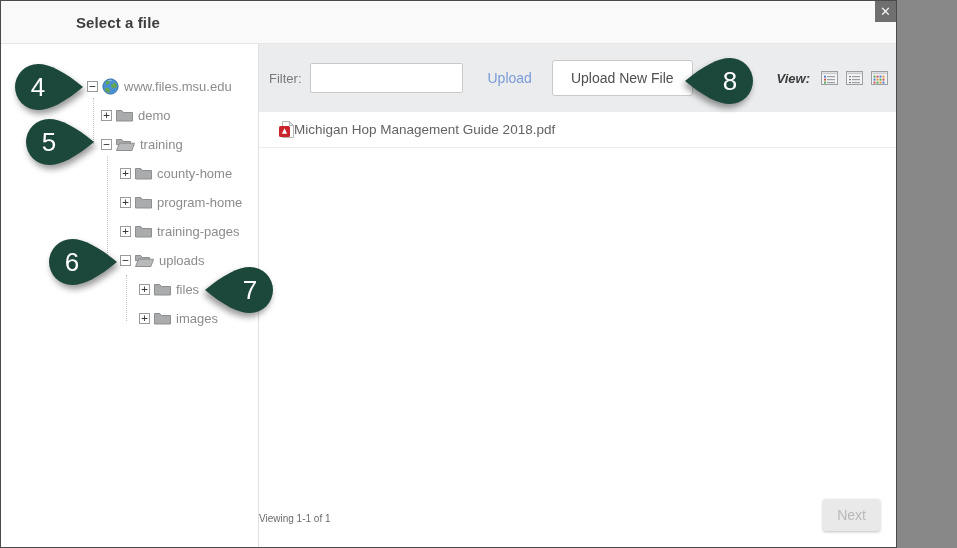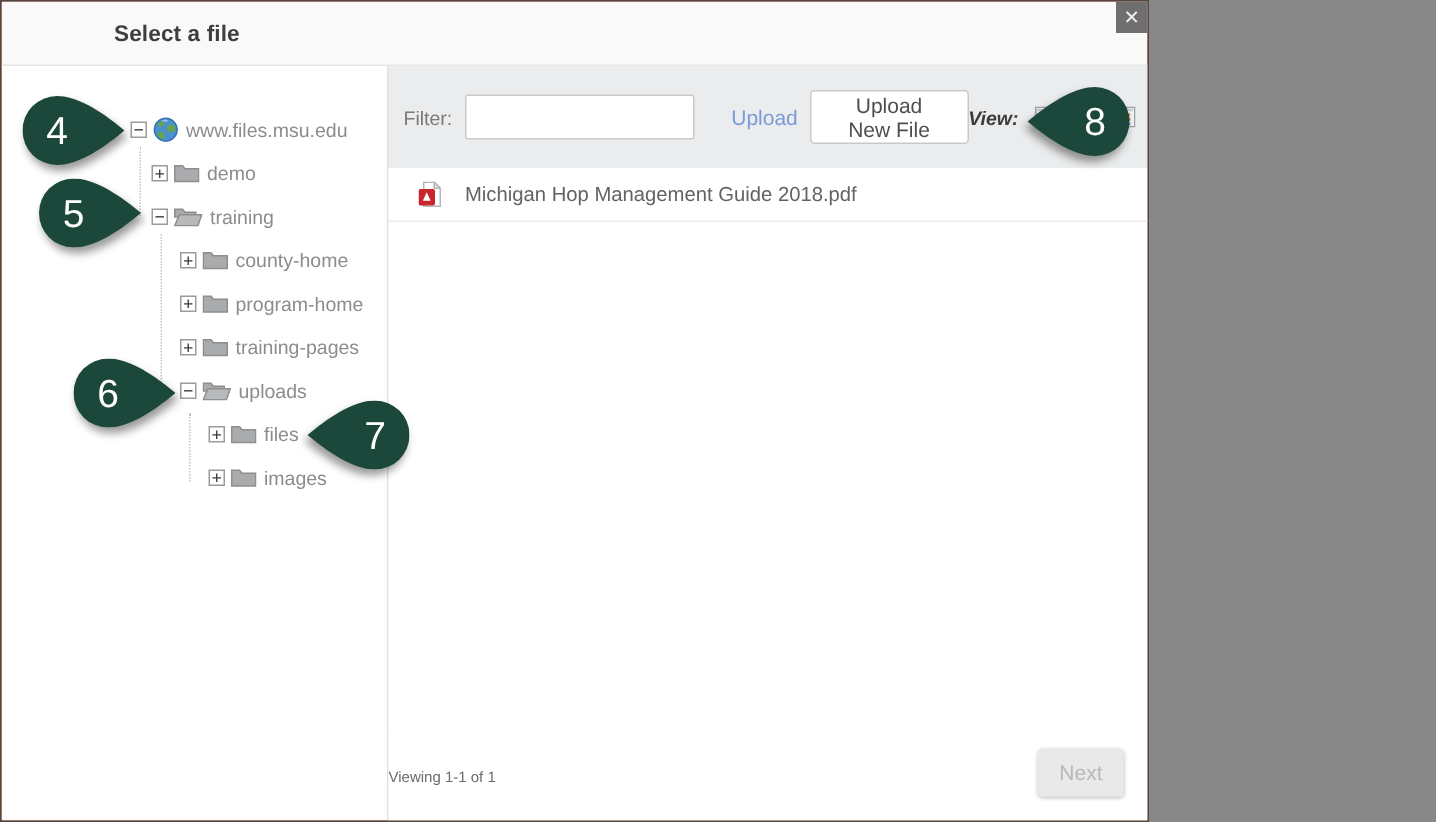--- a/index.html
+++ b/index.html
@@ -1,19 +1,19 @@
 <!DOCTYPE html>
 <html><head>
 <meta charset="utf-8">
 <style>
   * { margin:0; padding:0; box-sizing:border-box; }
   html,body { background:#888; }
   body { font-family:"Liberation Sans","DejaVu Sans",sans-serif; }
   .dialog{
-    position:relative; width:766px; height:548px; background:#c2410c;
+    position:relative; width:897px; height:548px; background:#7f1d1d;
     border:1px solid #4a4a4a; overflow:hidden;
   }
   
   .hdr{
     position:absolute; top:0; left:0; right:0; height:43px;
     background:#f9f9f9; border-bottom:1px solid #e7e7e7;
   }
   .hdr h1{
     position:absolute; left:75px; top:13px;
     font-size:15px; font-weight:700; color:#3e3e3e; letter-spacing:.1px;
@@ -51,34 +51,34 @@
     padding:0 4px 0 10px; flex:0 0 68px;
   }
   .flt-label{ font-size:13px; color:#797979; margin-right:8px; }
   .flt-input{
     width:153px; height:30px; border:1px solid #c9c9c9; border-radius:2px;
     background:#fff; font-size:13px; padding:0 6px; color:#444;
   }
   .clear-link{ margin-left:25px; font-size:14px; color:#7b9bd8;
                text-decoration:none; cursor:pointer; }
   .upload-btn{
-    margin-left:8px; height:36px; padding:0 18px; background:#fff;
+    margin-left:20px; height:36px; padding:0 18px; background:#fff;
     border:1px solid #c9c9c9; border-radius:3px; font-size:14px;
     color:#4f4f4f; cursor:pointer;
   }
   .view-group{ margin-left:auto; display:flex; align-items:center; }
   .view-label{ font-size:13px; font-weight:700; color:#3c3c3c; margin-right:7px;font-style:italic; }
   .view-btn{ background:none; border:none; padding:0; margin:0 4px;
              cursor:pointer; display:flex; }
   
   .file-row{
     height:36px; display:flex; align-items:center; padding-left:20px;
     background:#fff; border-bottom:1px solid #ededed; cursor:pointer;
   }
-  .fname{ font-size:13.5px; color:#636363; margin-left:16px;text-align:center; }
+  .fname{ font-size:13.5px; color:#636363; margin-left:0;text-align:center; }
   .list-rest{ flex:1; background:#fff; }
   
   .footer{ position:relative; height:58px; flex:0 0 58px; background:#fff; }
   .page-btn{
     position:absolute; bottom:16px; height:32px; padding:0 14px;
     background:#e9e9e9; border:none; border-radius:3px;
     box-shadow:0 1px 3px rgba(0,0,0,.25); font-size:14px; color:#b9b9b9;
     cursor:default;
   }
   .prev{ left:25px; } .next{ right:16px; }

